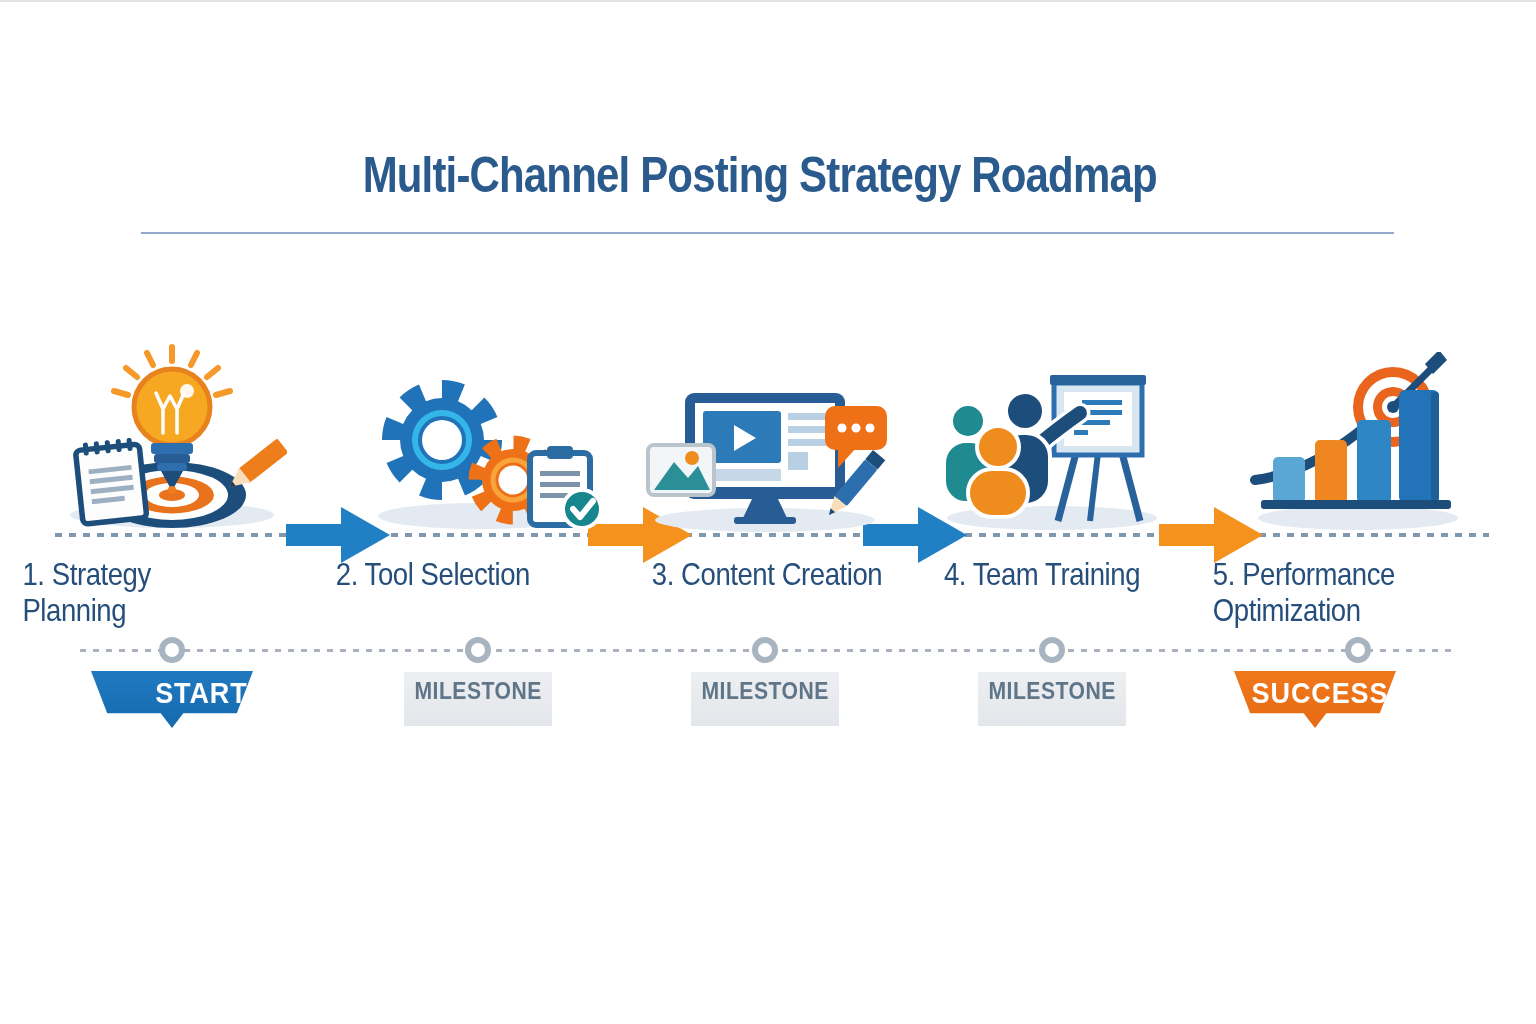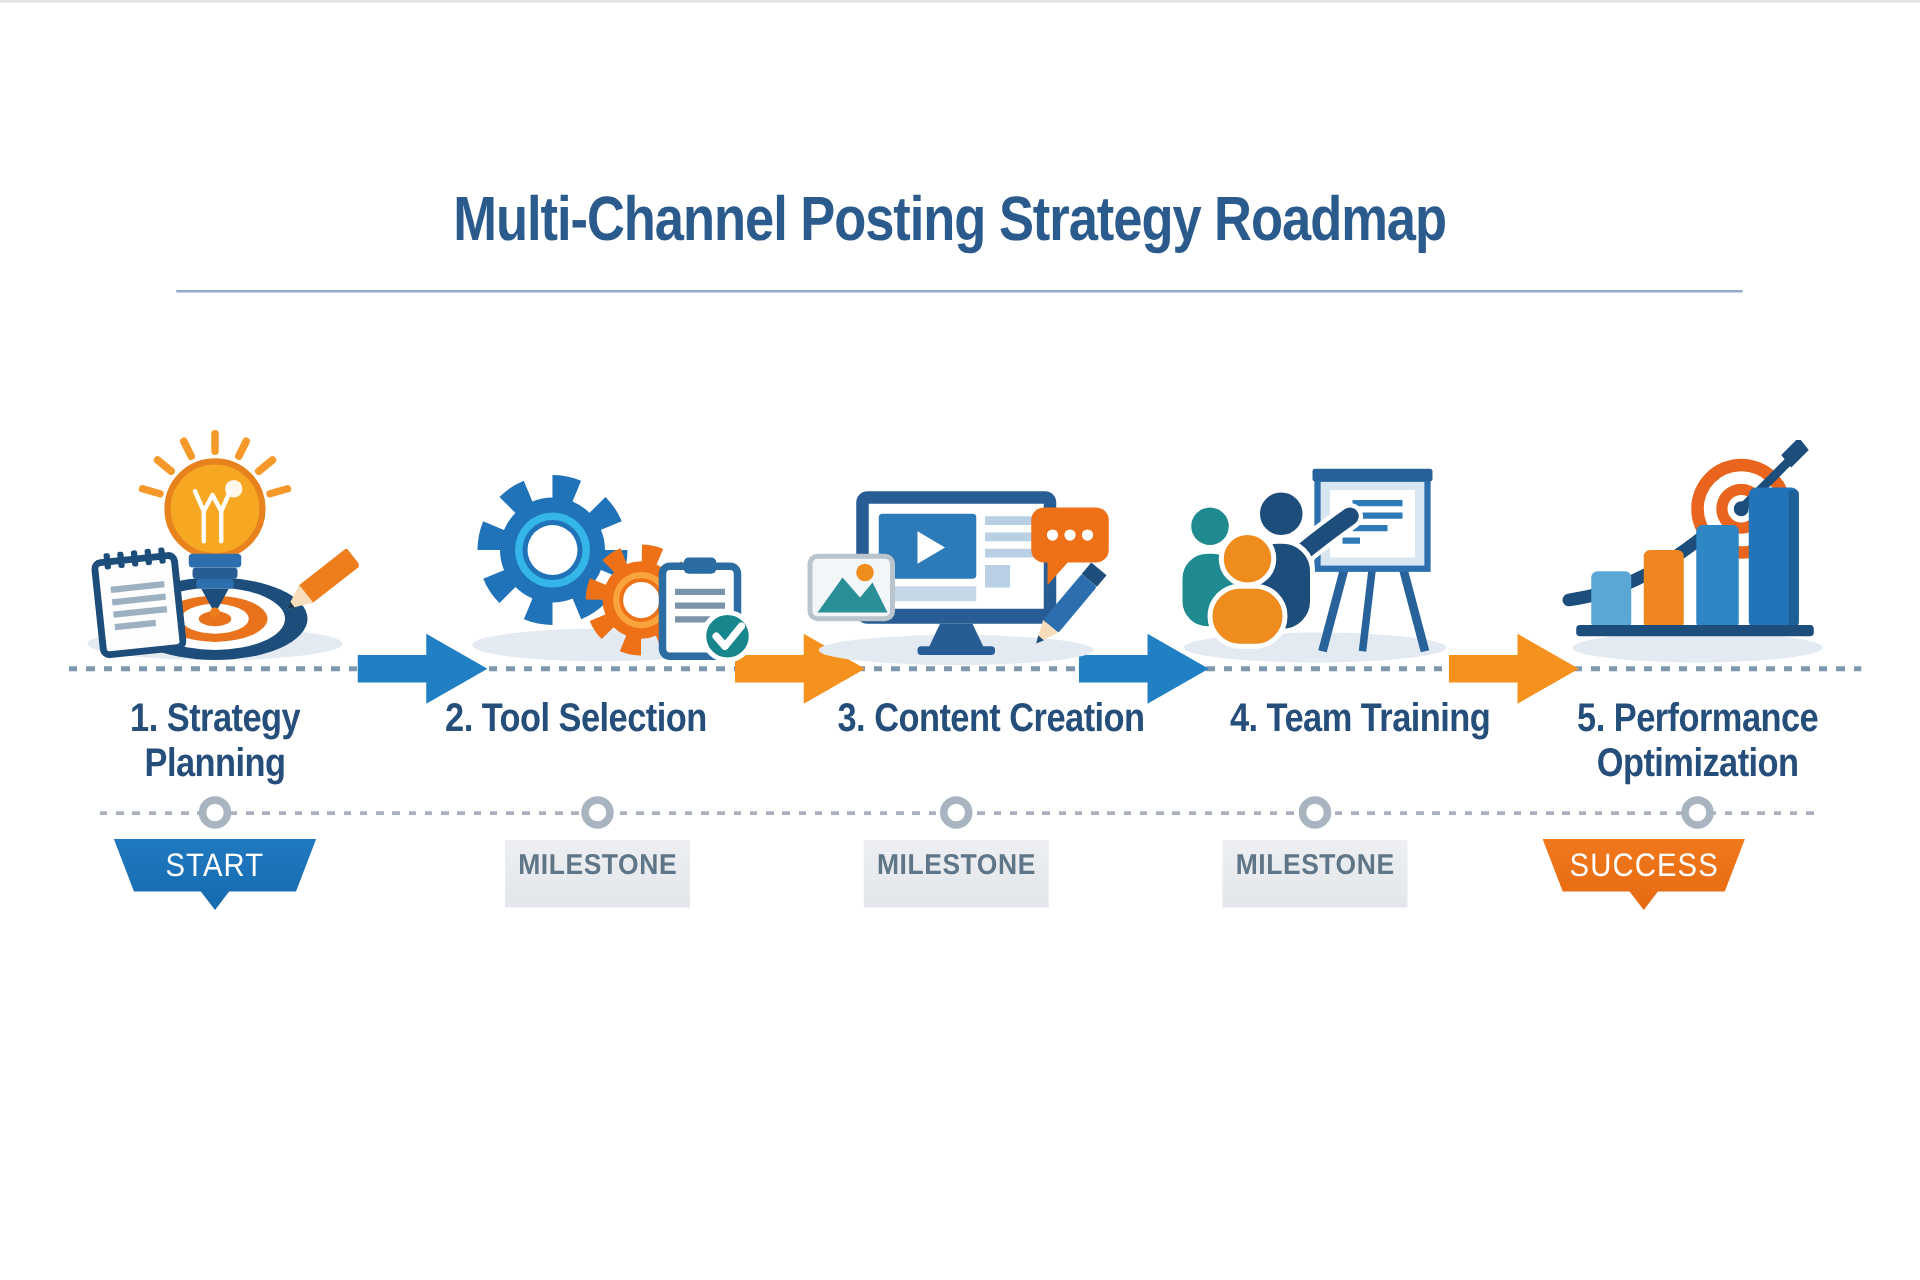--- a/index.html
+++ b/index.html
@@ -17,30 +17,30 @@
   
   .node-dash{position:absolute;top:649px;left:80px;width:1376px;height:3px;
       background:repeating-linear-gradient(to right,#a9b2be 0 6px,transparent 6px 13px);}
   .node{position:absolute;top:637px;width:26px;height:26px;border-radius:50%;
         background:#fff;border:6px solid #a9b4c1;box-sizing:border-box;}
   
   .arrow{position:absolute;top:504px;width:104px;height:62px;}
   
   .icon{position:absolute;}
   
-  .stage-label{position:absolute;top:556px;width:320px;text-align:center;
-      font-size:32px;font-weight:bold;color:#254e7b;line-height:36px;}
+  .stage-label{position:absolute;top:556px;width:320px;
+      font-size:32px;font-weight:normal;color:#254e7b;line-height:36px;}
   .stage-label .squeeze{display:inline-block;transform:scaleX(0.86);transform-origin:center top;letter-spacing:-0.5px;}
   
   .badge-plain{position:absolute;top:672px;width:148px;height:54px;
       background:linear-gradient(#edeff2,#e3e6ea);color:#5f7689;
       font-size:23px;font-weight:bold;text-align:center;line-height:39px;}
   .badge-plain .squeeze{display:inline-block;transform:scaleX(0.92);letter-spacing:0.5px;}
   .badge-ribbon{position:absolute;top:671px;width:162px;height:57px;color:#ffffff;
-      font-size:26px;font-weight:normal;text-align:center;line-height:43px;
+      font-size:30px;font-weight:bold;text-align:right;line-height:43px;
       clip-path:polygon(0 0,100% 0,90% 74%,57% 74%,50% 100%,43% 74%,10% 74%);}
   .badge-ribbon .squeeze{display:inline-block;transform:scaleX(0.9);letter-spacing:1px;}
   .ribbon-blue{background:linear-gradient(#2079c0,#166aae);}
   .ribbon-orange{background:linear-gradient(#f0781c,#e66a12);}
 </style>
 </head>
 <body>
 
 <div class="top-edge"></div>
 
@@ -209,21 +209,21 @@
     <rect x="30" y="105" width="32" height="46" rx="5" fill="#5aa7d6"></rect>
     <rect x="72" y="88" width="32" height="63" rx="5" fill="#f0861f"></rect>
     <rect x="114" y="68" width="34" height="83" rx="5" fill="#2e86c4"></rect>
     <rect x="156" y="38" width="40" height="113" rx="6" fill="#2273b8"></rect>
     <rect x="188" y="40" width="8" height="109" rx="3" fill="#1d5f99"></rect>
     <rect x="18" y="148" width="190" height="9" rx="3" fill="#1d4d7a"></rect>
   </g>
 </svg>
 
 <div class="stage-label" style="left:12px"><div class="squeeze"><div>1. Strategy</div><div>Planning</div></div></div>
-<div class="stage-label" style="left:301px"><div class="squeeze"><div>2. Tool Selection</div></div></div>
+<div class="stage-label" style="left:320px"><div class="squeeze"><div>2. Tool Selection</div></div></div>
 <div class="stage-label" style="left:633px"><div class="squeeze"><div>3. Content Creation</div></div></div>
 <div class="stage-label" style="left:928px"><div class="squeeze"><div>4. Team Training</div></div></div>
 <div class="stage-label" style="left:1198px"><div class="squeeze"><div>5. Performance</div><div>Optimization</div></div></div>
 
 <div class="node-dash"></div>
 <div class="node" style="left:159px"></div>
 <div class="node" style="left:465px"></div>
 <div class="node" style="left:752px"></div>
 <div class="node" style="left:1039px"></div>
 <div class="node" style="left:1345px"></div>

